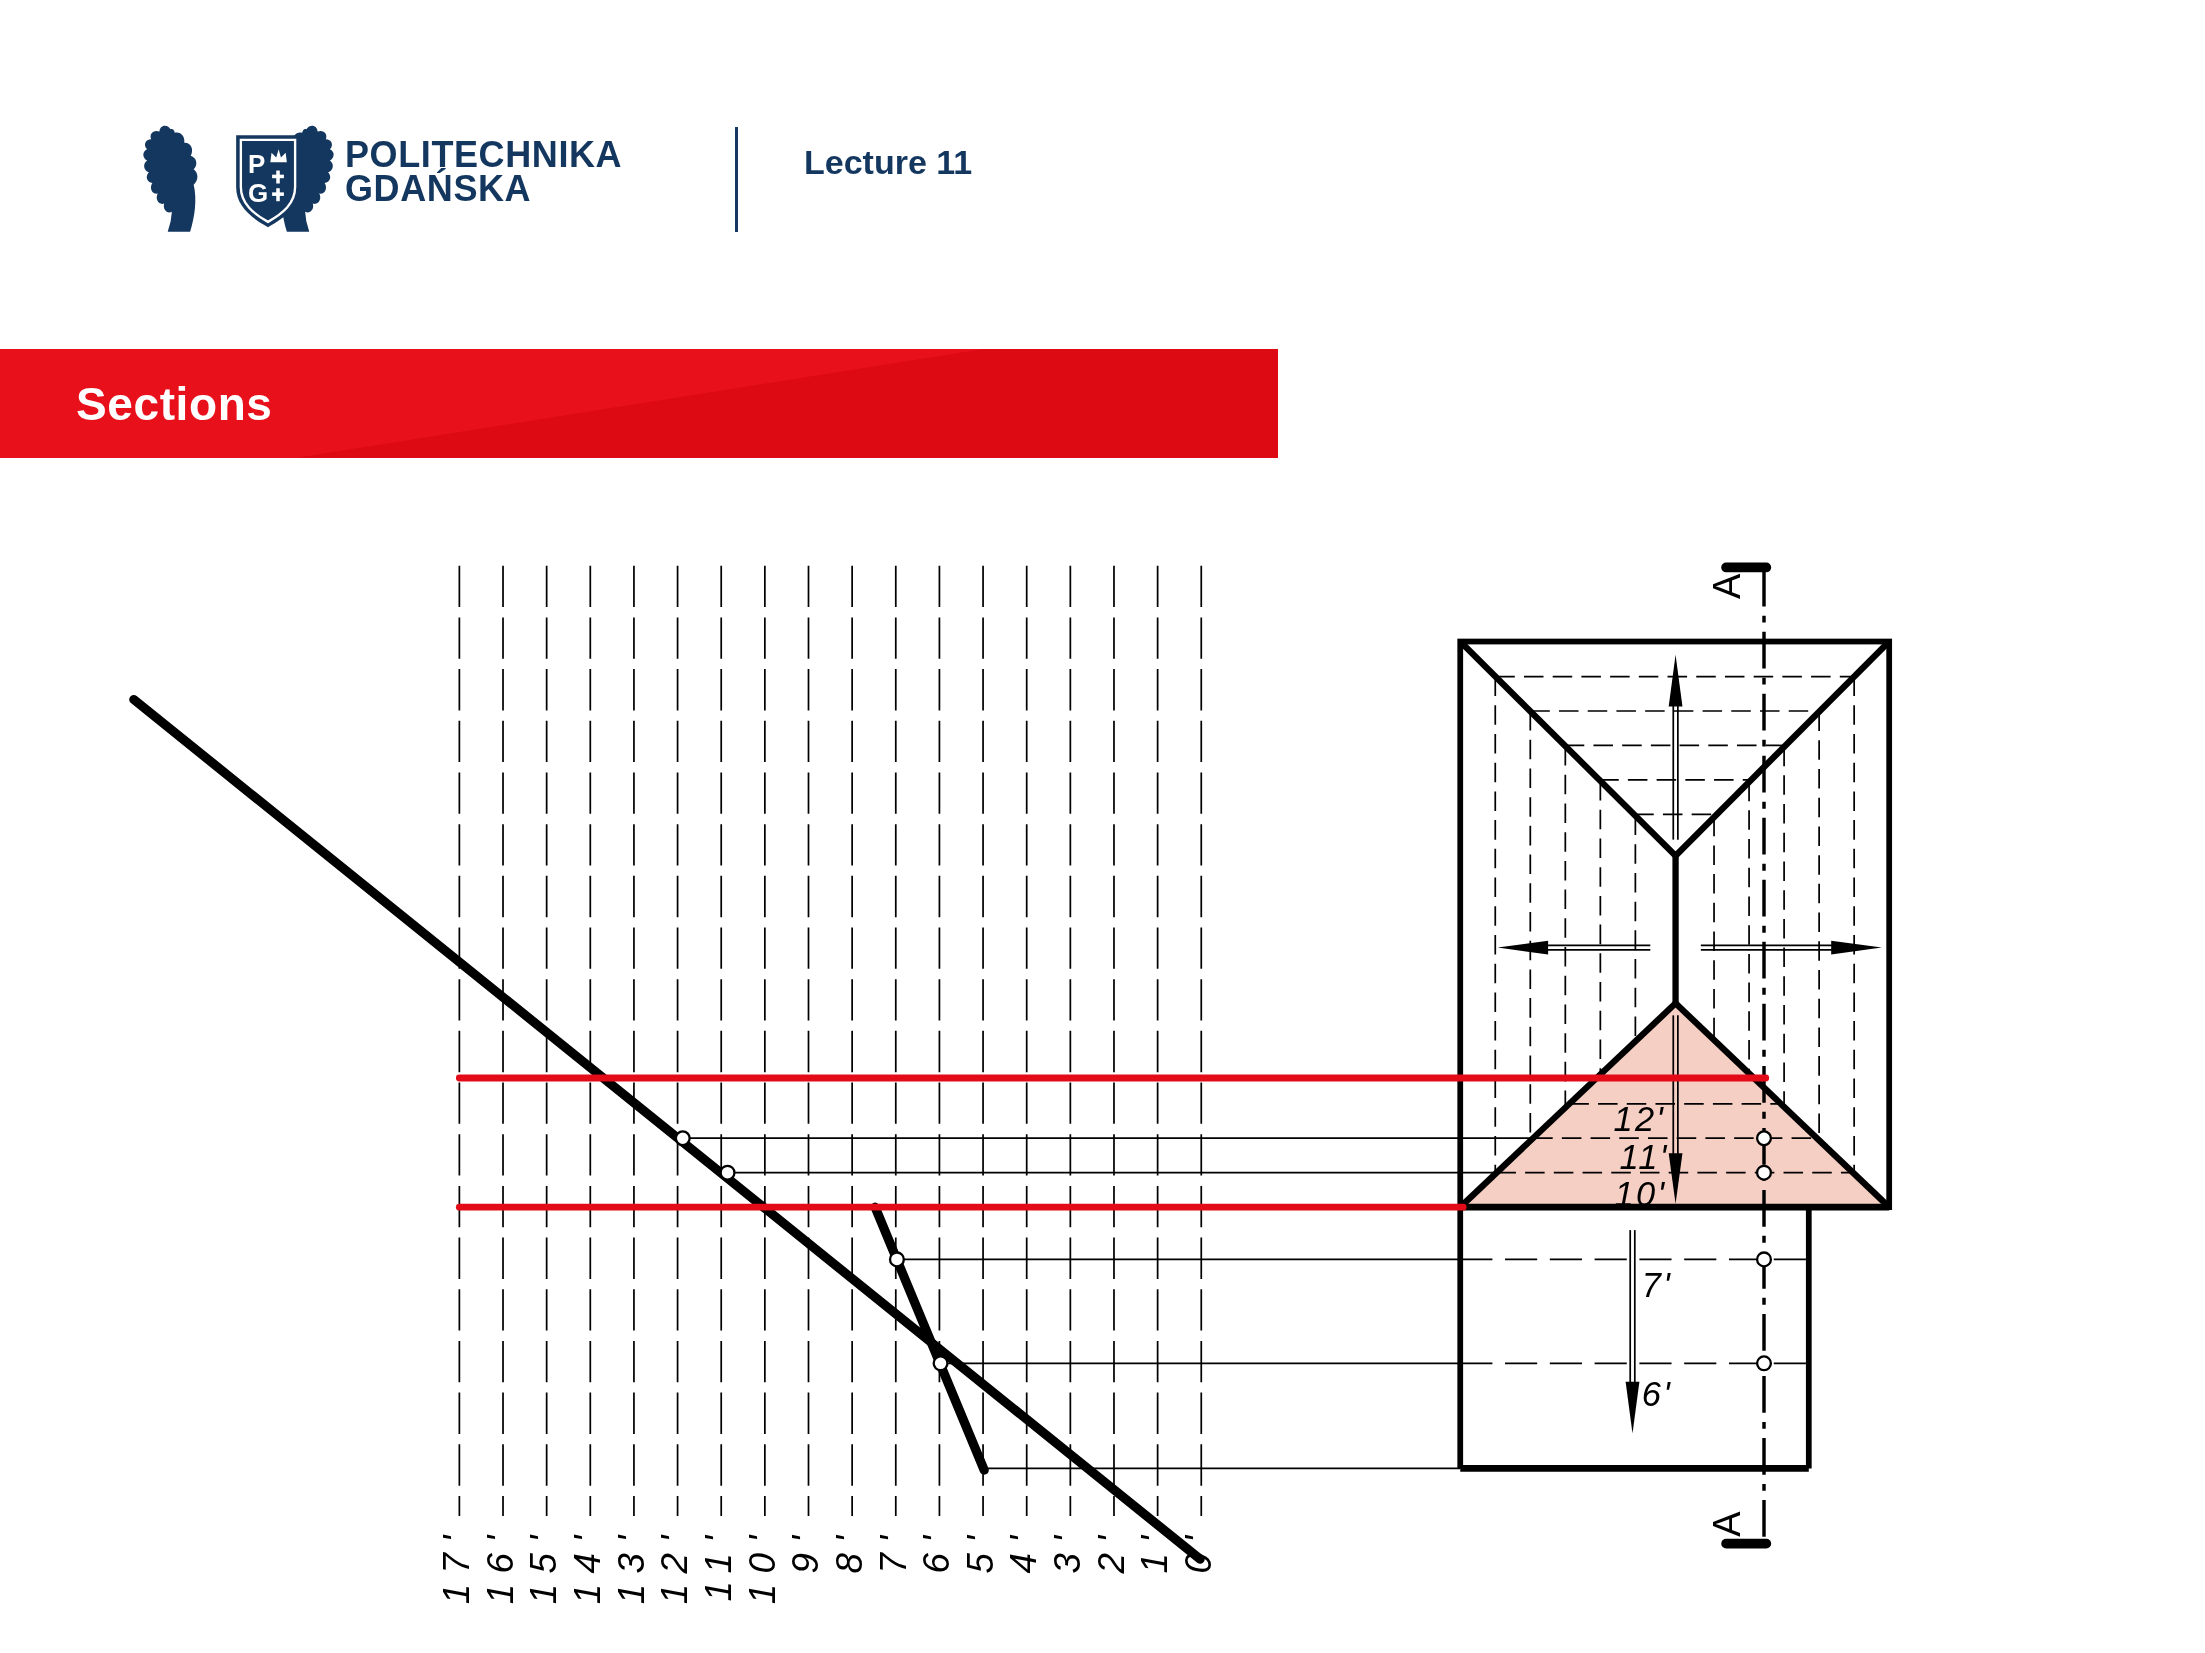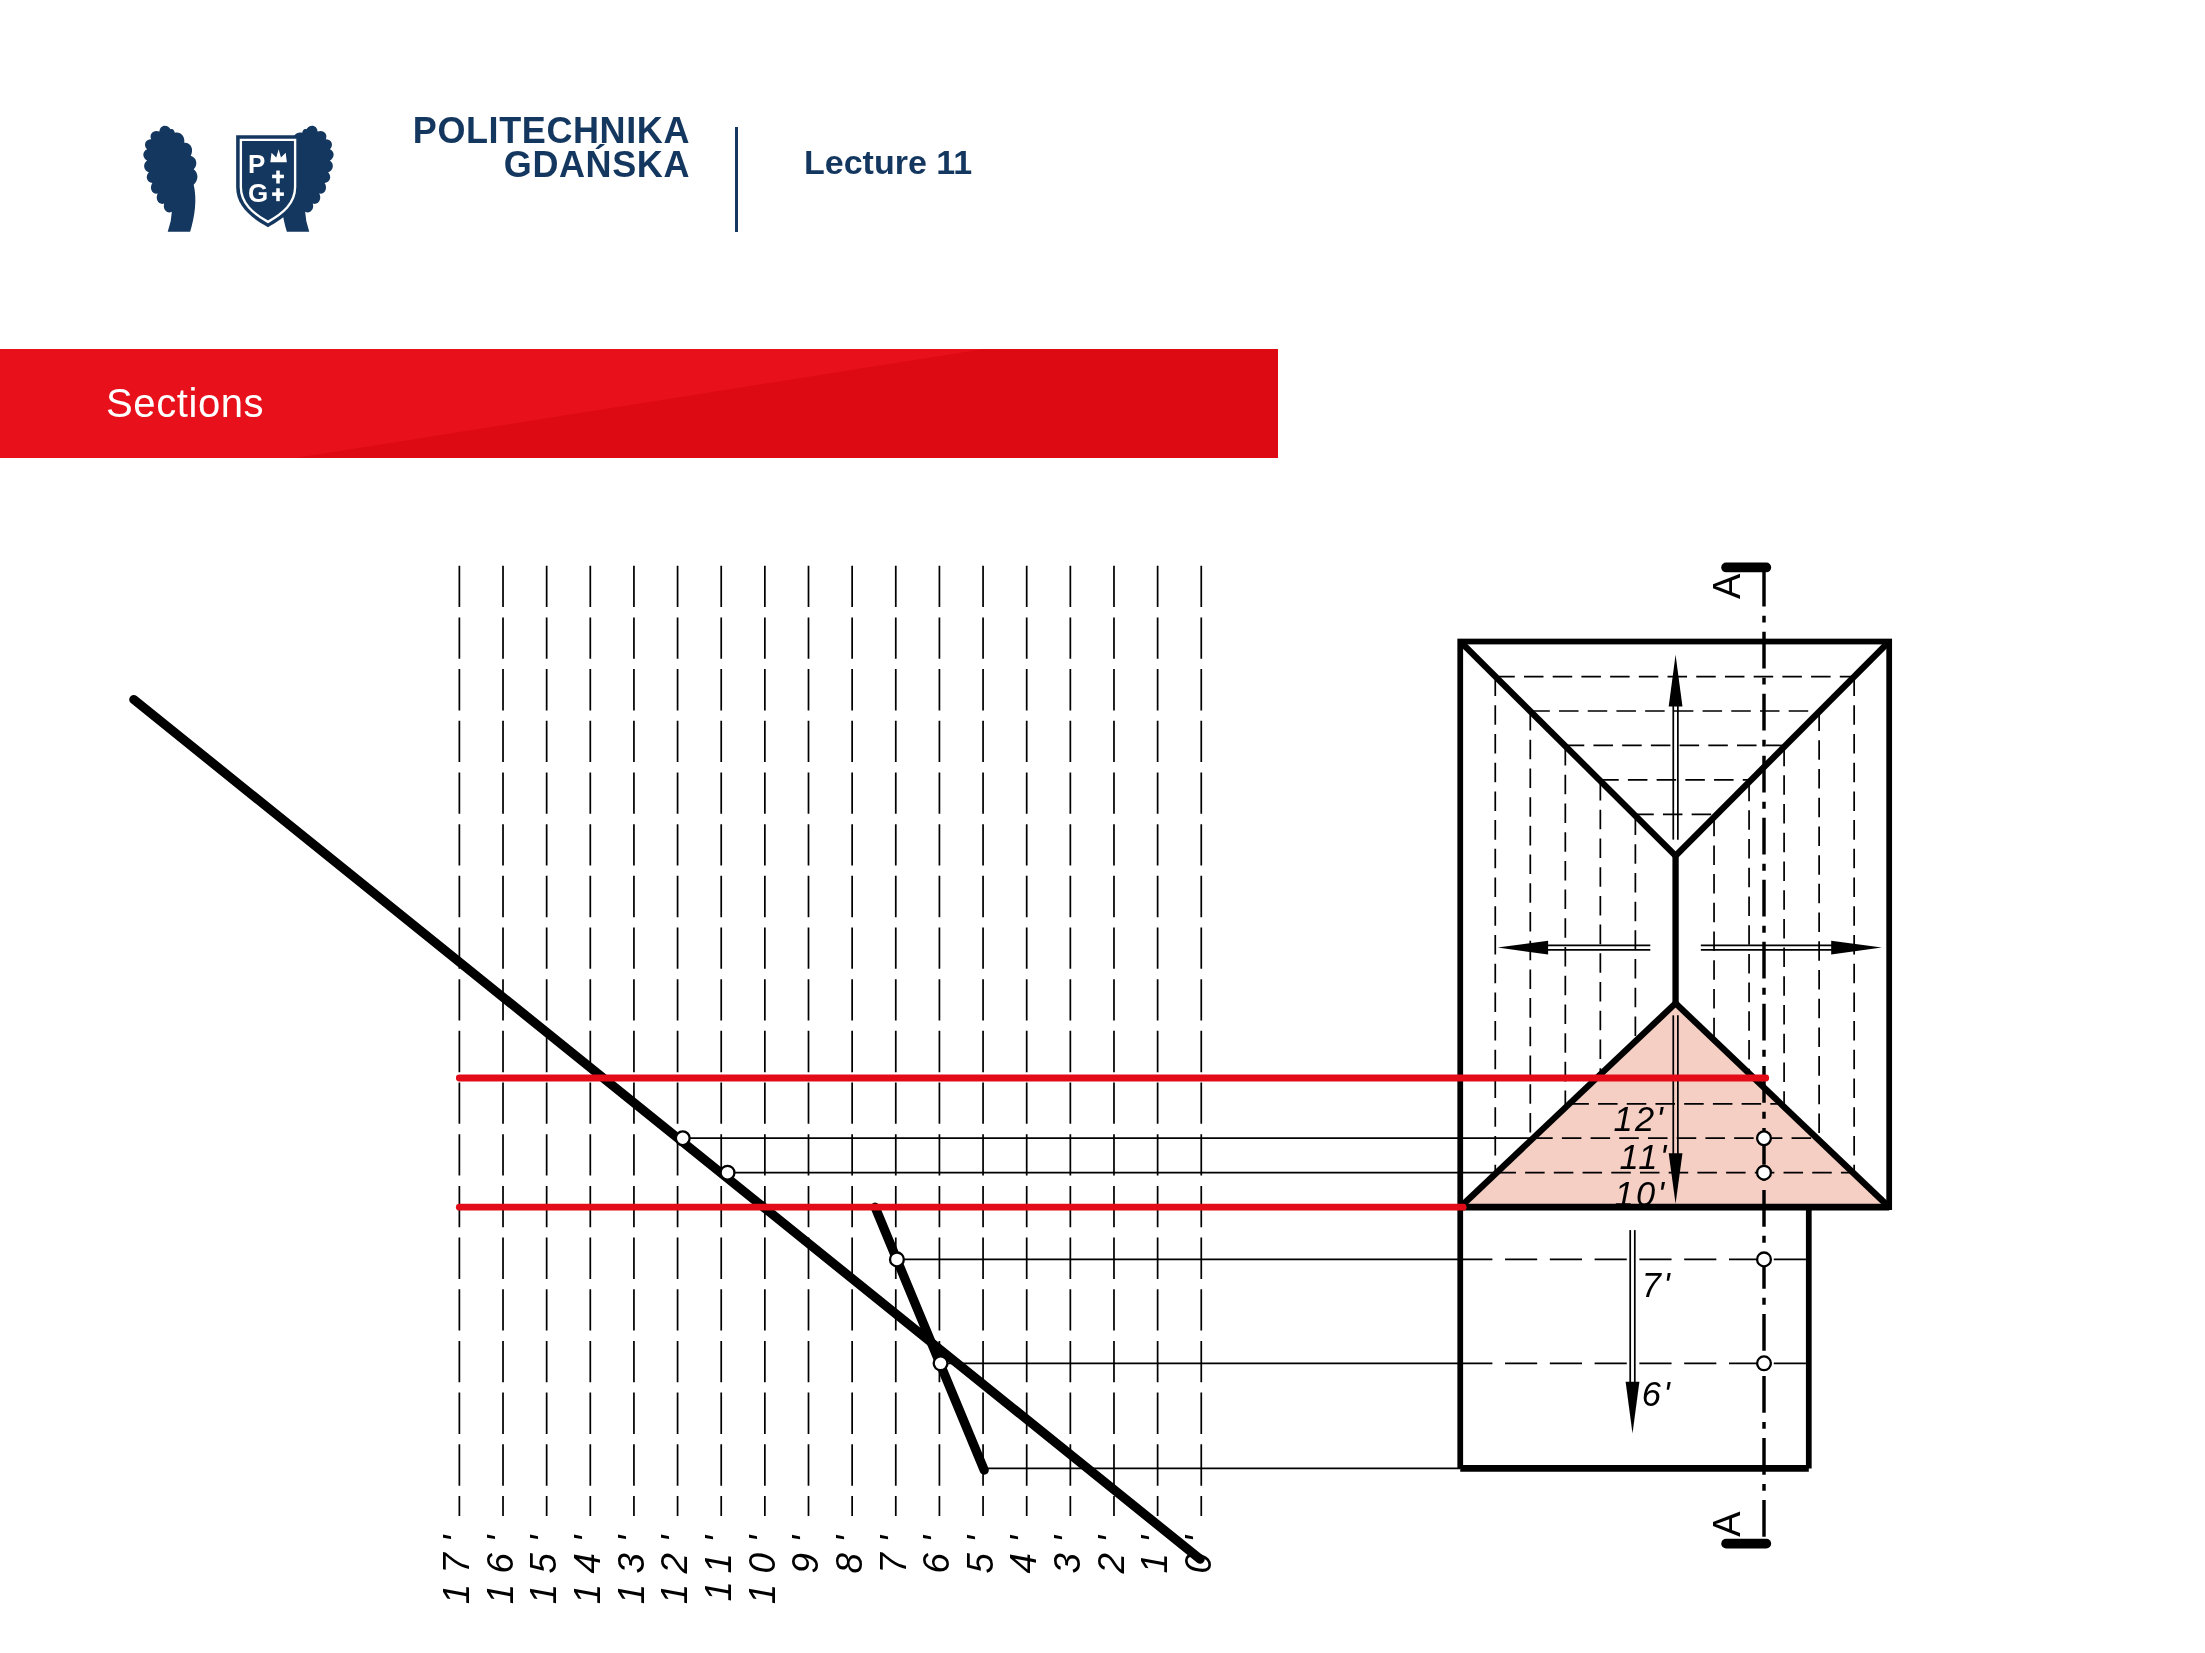--- a/index.html
+++ b/index.html
@@ -4,32 +4,32 @@
 <style>
   :root{
     --navy:#14375f; --red:#e30b17; --pink:#f5cfc4; --ink:#000000;
   }
   *{margin:0;padding:0;box-sizing:border-box}
   body{background:#ffffff;font-family:"Liberation Sans",sans-serif}
   .slide{position:relative;width:2205px;height:1654px;background:#ffffff;overflow:hidden}
 
   
   .logo{position:absolute;left:138px;top:121px;width:201px;height:115px}
-  .orgname{position:absolute;left:345px;top:114px;width:345px;text-align:right;
+  .orgname{position:absolute;left:345px;top:138px;width:345px;text-align:left;
     color:var(--navy);font-weight:bold;font-size:36px;line-height:34px;letter-spacing:0.6px}
   .hdr-divider{position:absolute;left:735px;top:127px;width:2.9px;height:105px;background:var(--navy)}
   .titles{position:absolute;left:804px;top:144px;color:var(--navy)}
   .titles .lecture{font-size:34px;font-weight:bold;line-height:36px}
   .titles .subtitle{font-size:34px;font-weight:bold;line-height:36px;margin-top:23px}
 
   
   .banner{position:absolute;left:0;top:349px;width:1278px;height:109px;
     background:linear-gradient(171deg,#e8101b 49.85%,#dd0a14 50.15%);
     background-color:var(--red);display:flex;align-items:center}
-  .banner span{color:#ffffff;font-size:40px;font-weight:normal;margin-left:106px;letter-spacing:0.6px}
+  .banner span{color:#ffffff;font-size:46px;font-weight:bold;margin-left:76px;letter-spacing:0.6px}
 
   
   svg.drawing{position:absolute;left:0;top:0;width:2205px;height:1654px}
   .thin{stroke:var(--ink);stroke-width:3;fill:none}
   .grid{stroke:var(--ink);stroke-width:3;fill:none;stroke-dasharray:72 18}
   .contour{stroke:var(--ink);stroke-width:3;fill:none;stroke-dasharray:34 16}
   .levelline{stroke:var(--ink);stroke-width:3;fill:none;stroke-dasharray:56 22}
   .outline{stroke:var(--ink);stroke-width:10;fill:none}
   .hip{stroke:var(--ink);stroke-width:11;fill:none}
   .eave{stroke:var(--ink);stroke-width:12;fill:none}

